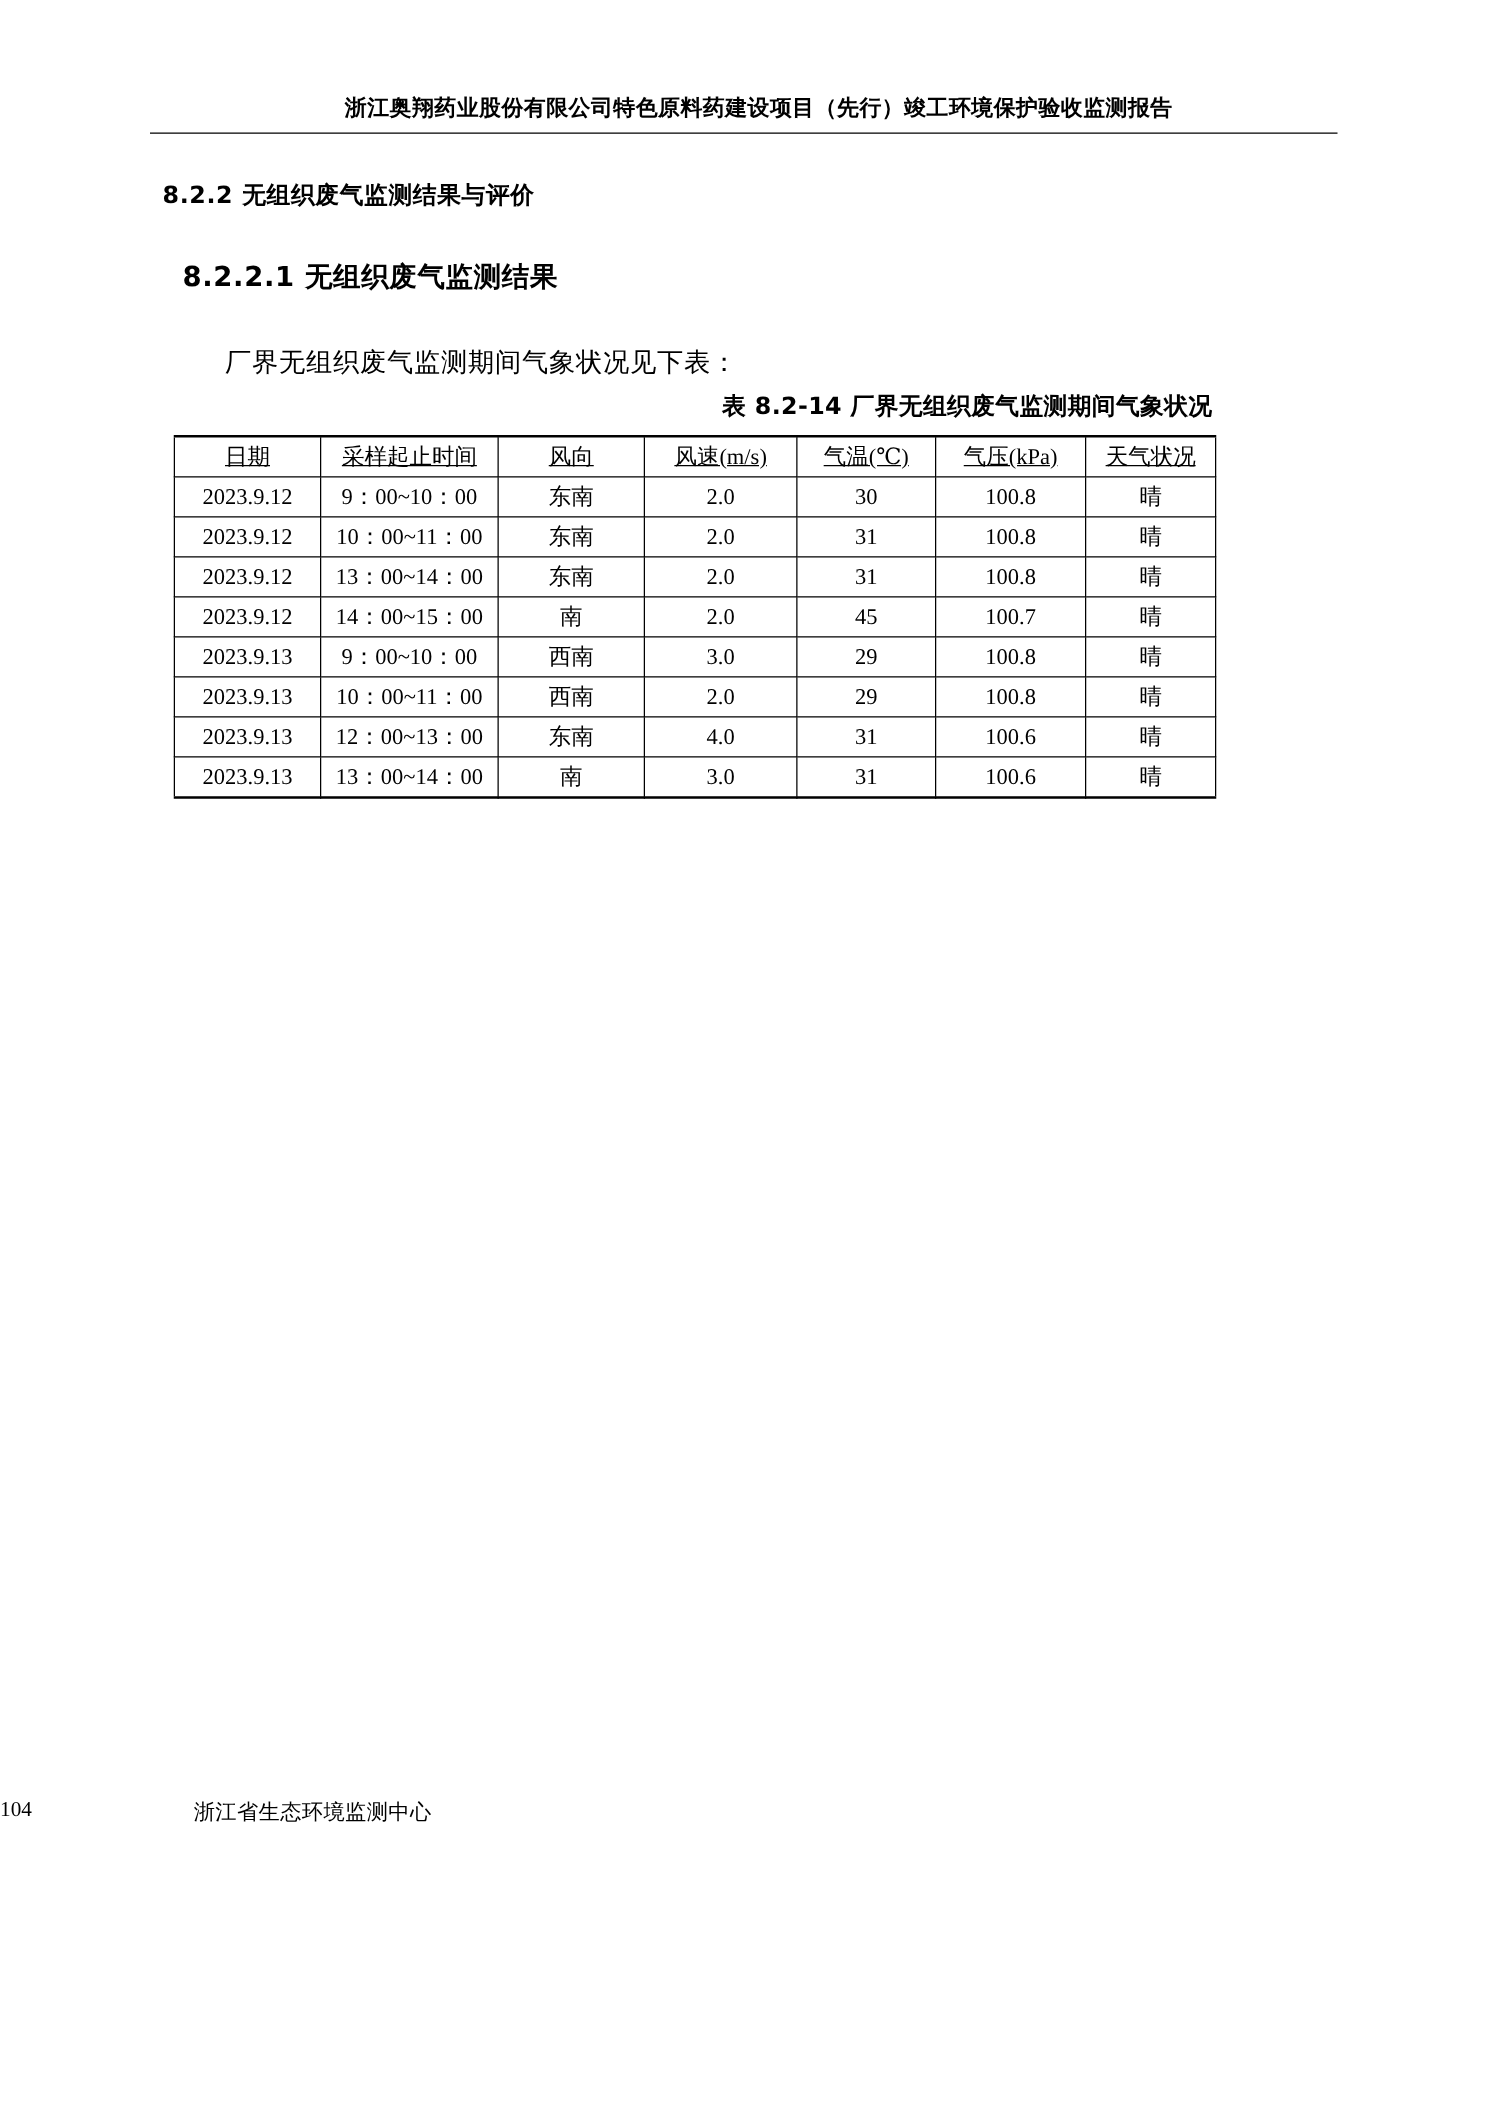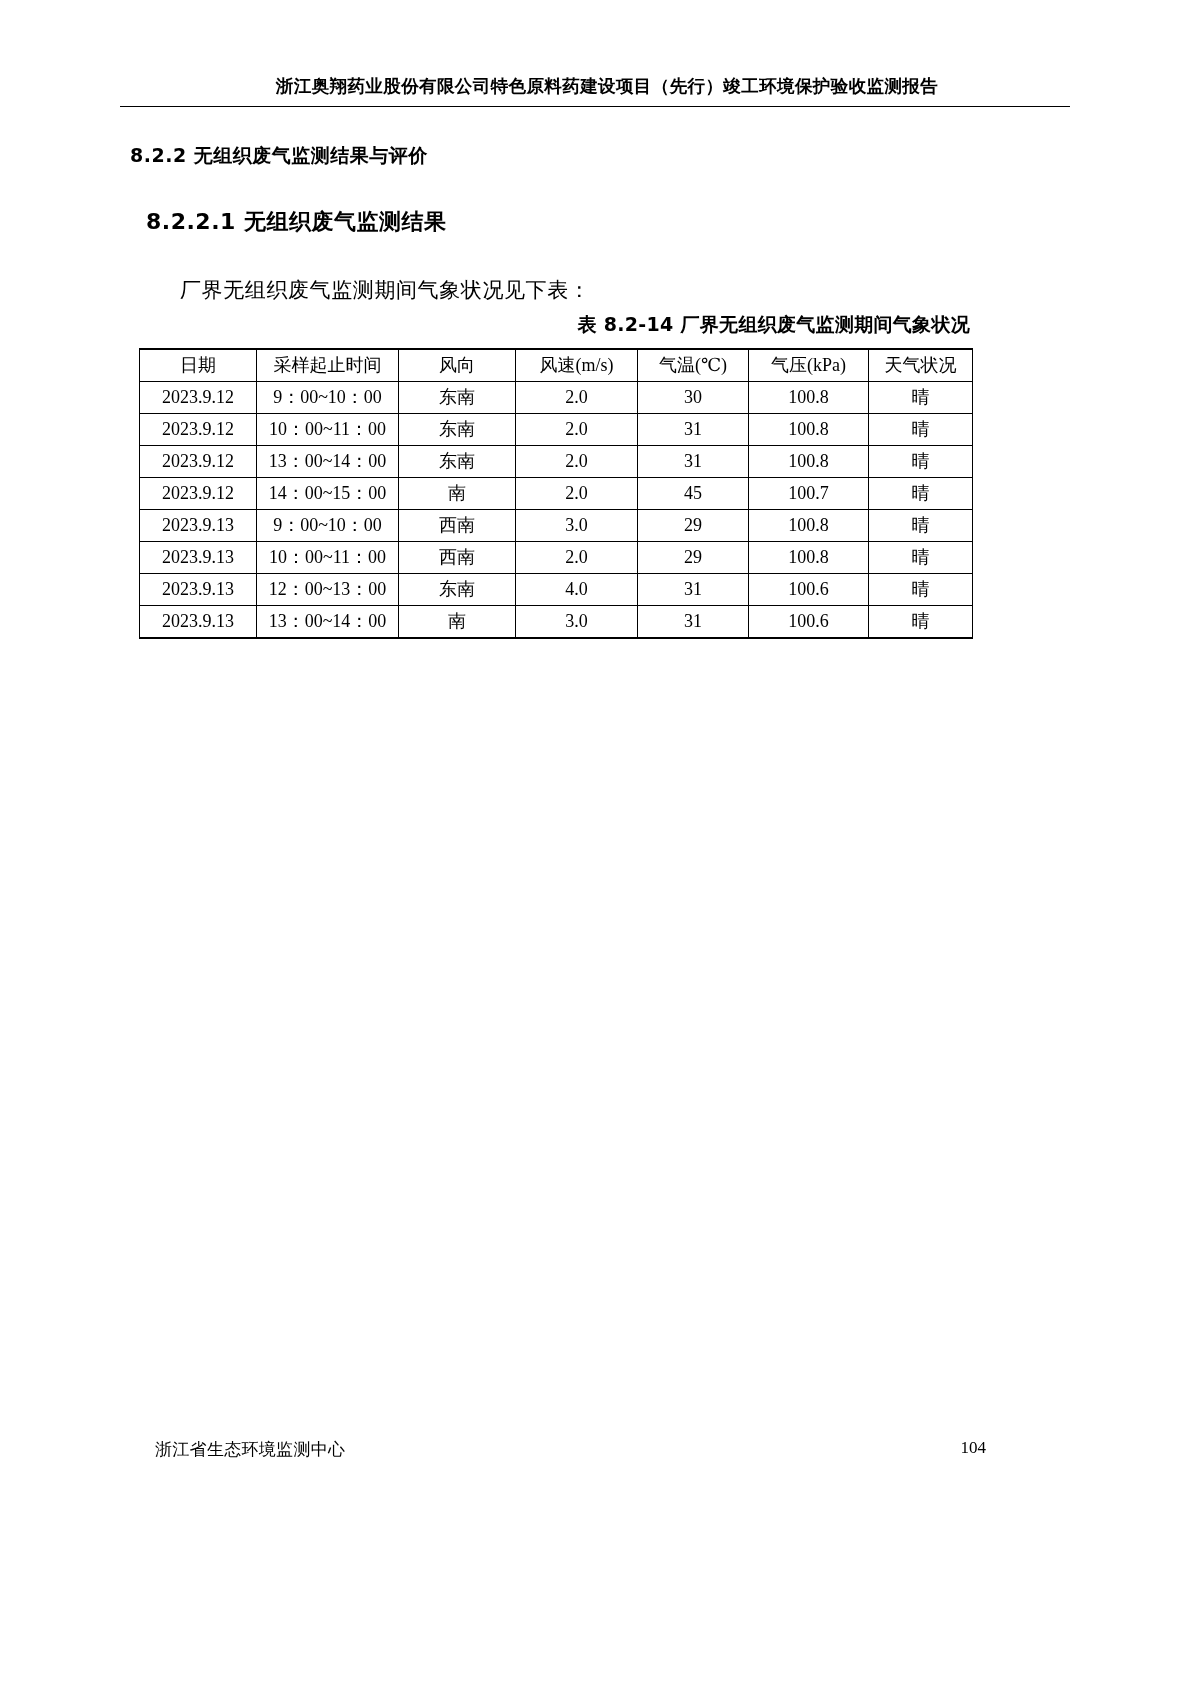--- a/index.html
+++ b/index.html
@@ -97,20 +97,21 @@
     border: 1px solid #000;
     text-align: center;
     height: 31px;
     padding: 0 2px;
     font-weight: normal;
     line-height: 1.15;
     white-space: nowrap;
   }
   table.data thead th {
     font-size: 18px;
+    text-decoration: underline;
   }
   
   table.data {
     border-top: 2.5px solid #000;
     border-bottom: 2.5px solid #000;
   }
   col.c0 { width: 117px; }
   col.c1 { width: 142px; }
   col.c2 { width: 117px; }
   col.c3 { width: 122px; }
@@ -124,21 +125,21 @@
     top: 1438px;
     left: 155px;
     font-size: 17px;
     letter-spacing: 0.3px;
   }
   .footer-page {
     position: absolute;
     top: 1438px;
     left: 0;
     width: 986px;
-    text-align: right;
+    text-align: left;
     font-size: 17px;
   }
 </style>
 </head>
 <body>
 
 <div class="page">
 
   <div class="doc-header">浙江奥翔药业股份有限公司特色原料药建设项目（先行）竣工环境保护验收监测报告</div>
   <div class="header-rule"></div>

